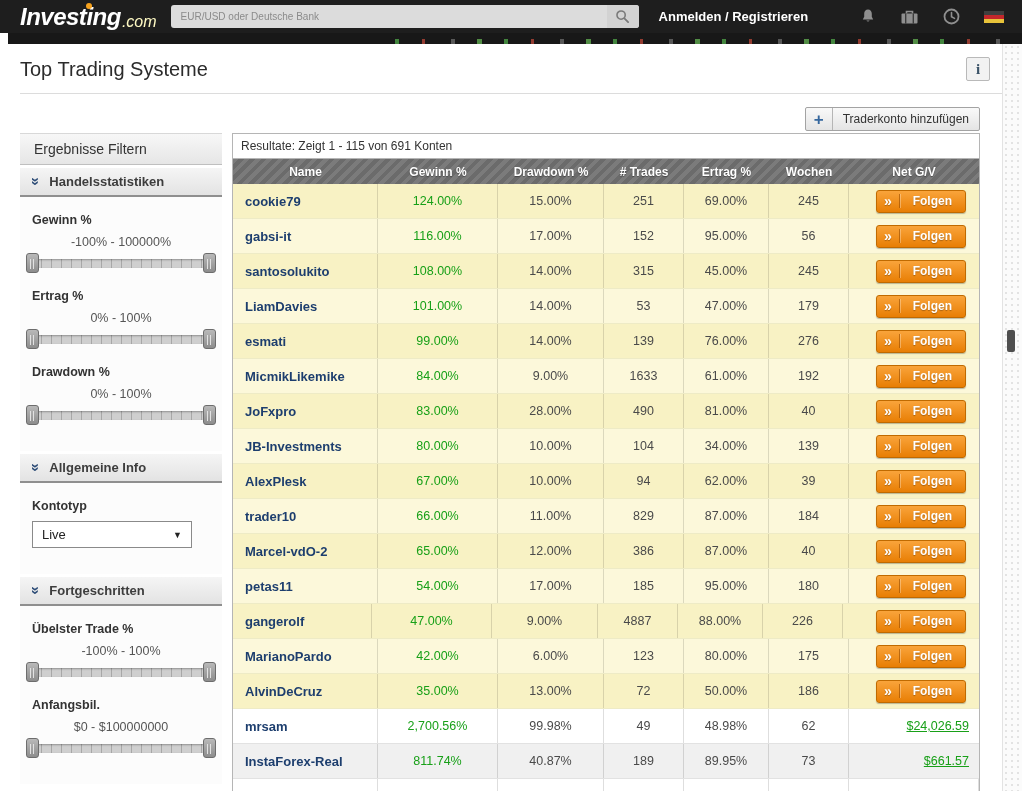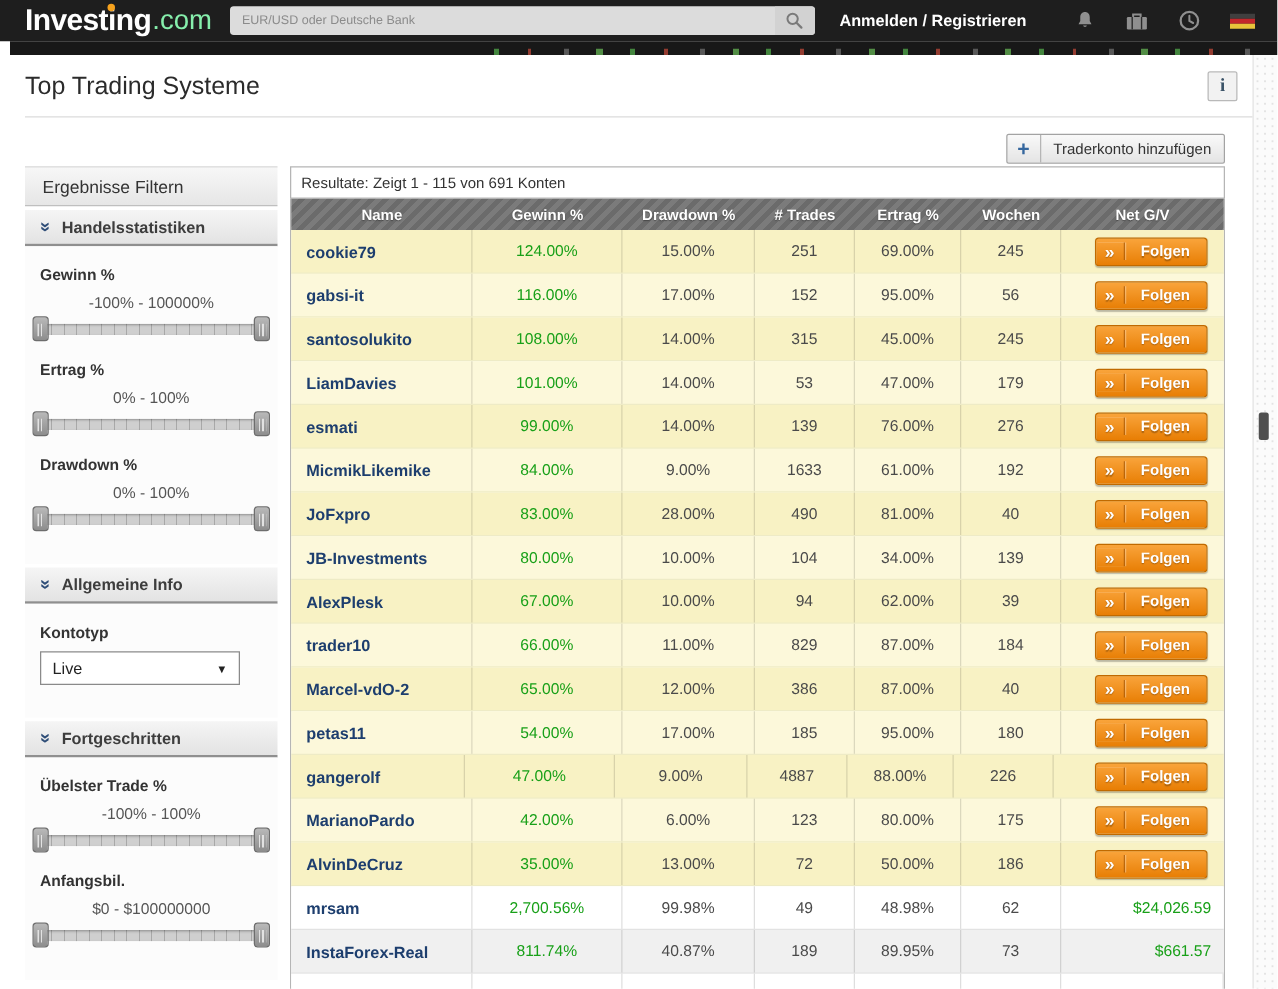--- a/index.html
+++ b/index.html
@@ -2,26 +2,26 @@
 <html><head>
 <meta charset="utf-8">
 <style>
   * { box-sizing: border-box; margin: 0; padding: 0; }
   html,body { width:1022px; height:791px; overflow:hidden; background:#fff;
     font-family:"Liberation Sans", sans-serif; position:relative; }
 
   
   .topbar { height:33px; background:#1e1e1e; display:flex; align-items:center;
     padding:0 18px 0 20px; position:relative; z-index:5; }
-  .logo { display:flex; align-items:flex-start; cursor:pointer; }
+  .logo { display:flex; align-items:flex-end; cursor:pointer;font-style:italic; }
   .logo-main { color:#fff; font-weight:bold; font-size:24px; letter-spacing:-0.5px; }
   .logo-i { position:relative; }
   .logo-i::after { content:""; position:absolute; width:6px; height:6px; border-radius:50%;
     background:#f6a21d; top:0px; left:50%; transform:translateX(-50%); }
-  .logo-com { color:#86efac; font-size:22px; margin-left:1px; }
+  .logo-com { color:#fef9c3; font-size:16px; margin-left:1px; }
   .searchbox { margin-left:14px; width:468px; height:23px; background:#dcdcdc;
     border-radius:3px; display:flex; align-items:center; overflow:hidden; }
   .searchbox input { flex:1; border:none; background:transparent; outline:none;
     font-size:10px; color:#333; padding:0 10px; font-family:"Liberation Sans",sans-serif; }
   .searchbox input::placeholder { color:#8b8b8b; }
   .search-icon-seg { width:32px; height:100%; display:flex; align-items:center;
     justify-content:center; background:#d2d2d2; cursor:pointer; }
   .auth { color:#fff; font-weight:bold; font-size:13px; margin-left:20px;
     cursor:pointer; white-space:nowrap; }
   .top-icons { margin-left:auto; display:flex; align-items:center; gap:24px; }
@@ -100,21 +100,21 @@
   .r-yb { background:#fcf8da; border-bottom:1px solid #eeebc6; }
   .r-white { background:#ffffff; border-bottom:1px solid #e2e2e2; }
   .r-gray { background:#f0f0f0; border-bottom:1px solid #e2e2e2; }
   .tcell { display:flex; align-items:center; justify-content:center;
     border-right:1px solid rgba(0,0,0,.13); font-size:12.5px; color:#4a4a4a; }
   .tcell.c-last { border-right:none; }
   .c-name { justify-content:flex-start; padding-left:12px; font-weight:bold; font-size:13px;
     color:#1d3e6e; cursor:pointer; }
   .c-green { color:#18a018; }
   .c-last { justify-content:flex-end; padding-right:13px; }
-  .c-netval { color:#18a018; padding-right:10px; font-size:12.5px; }
+  .c-netval { color:#18a018; padding-right:10px; font-size:12.5px;text-decoration:underline; }
   .follow-btn { display:inline-flex; align-items:center; height:23px; border:1px solid #c06a00;
     border-radius:3px; background:linear-gradient(#f9a43b,#e87e04); color:#fff; cursor:pointer;
     box-shadow:0 1px 1px rgba(0,0,0,.25); padding:0; font-family:"Liberation Sans",sans-serif; }
   .fb-arrows { padding:0 7px; font-size:14px; font-weight:bold; line-height:1;
     border-right:1px solid rgba(150,75,0,.6); box-shadow:1px 0 0 rgba(255,255,255,.3);
     text-shadow:0 1px 1px rgba(0,0,0,.3); }
   .fb-label { padding:0 13px; font-size:12px; font-weight:bold;
     text-shadow:0 1px 1px rgba(0,0,0,.3); }
   .partial .tcell { border-bottom:none; }
 

